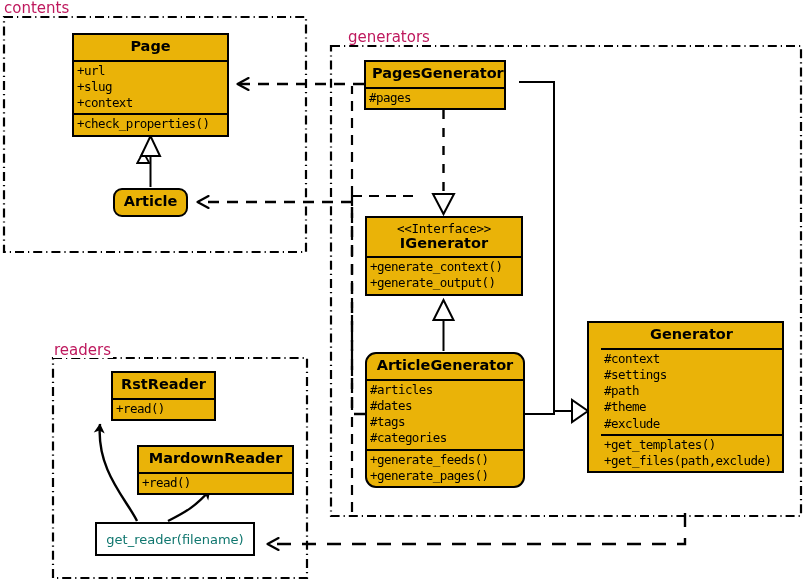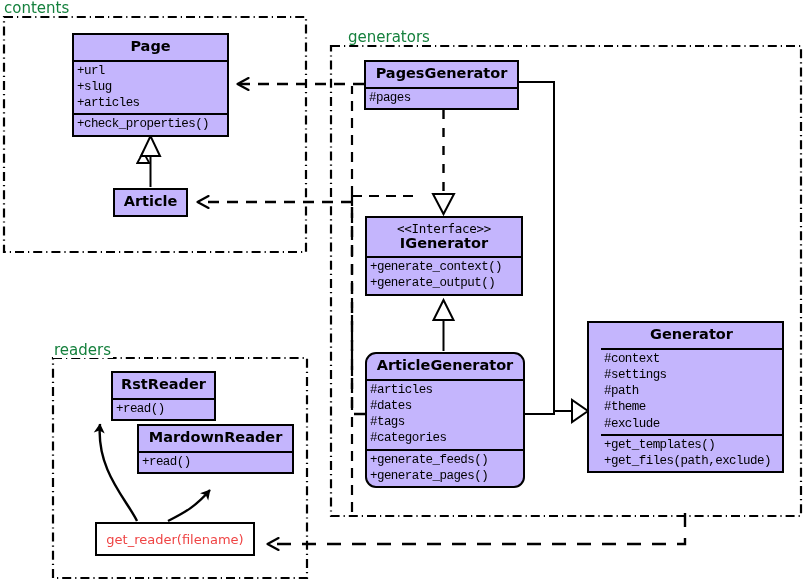--- a/index.html
+++ b/index.html
@@ -22,21 +22,21 @@
     top: 0;
     width: 803px;
     height: 579px;
     pointer-events: none;
   }
   
   .uml-box {
     position: absolute;
     box-sizing: border-box;
     border: 2px solid #000;
-    background: #c4b5fd;
+    background: #eab308;
     z-index: 5;
   }
   .uml-name {
     box-sizing: border-box;
     text-align: center;
     font-weight: bold;
     font-size: 14.5px;
     font-family: "DejaVu Sans", sans-serif;
     padding: 4px 6px 5px 6px;
     line-height: 1.08;
@@ -53,43 +53,43 @@
     box-sizing: border-box;
     border-top: 2px solid #000;
     padding: 1px 3px 2px 3px;
     font-family: "DejaVu Sans Mono", monospace;
     font-size: 12.5px;
     line-height: 1.30;
     color: #000;
     letter-spacing: -0.55px;
     white-space: nowrap;
   }
-  .uml-section div { white-space: nowrap; font-family: Liberation Mono, monospace; }
+  .uml-section div { white-space: nowrap; }
 
   
   .plain-box {
     position: absolute;
     box-sizing: border-box;
     border: 2px solid #000;
     background: #ffffff;
     z-index: 5;
     display: flex;
     align-items: center;
     justify-content: center;
     font-family: "DejaVu Sans", sans-serif;
     font-size: 13px;
-    color: #ef4444;
+    color: #0f766e;
   }
 
   
   .pkg-label {
     position: absolute;
     font-family: "DejaVu Sans", sans-serif;
     font-size: 15px;
-    color: #15803d;
+    color: #be185d;
     background: #ffffff;
     z-index: 6;
     padding: 0 2px 0 1px;
     line-height: 1;
   }
 </style>
 </head>
 <body>
 
 <div id="canvas">
@@ -146,32 +146,32 @@
 
   <div class="pkg-label" style="left:3px; top:1px;">contents</div>
   <div class="pkg-label" style="left:347px; top:30px;">generators</div>
   <div class="pkg-label" style="left:53px; top:343px;">readers</div>
 
   <div class="uml-box" style="left:72px; top:33px; width:157px;">
     <div class="uml-name">Page</div>
     <div class="uml-section">
       <div>+url</div>
       <div>+slug</div>
-      <div>+articles</div>
+      <div>+context</div>
     </div>
     <div class="uml-section">
       <div>+check_properties()</div>
     </div>
   </div>
 
-  <div class="uml-box" style="left:113px; top:188px; width:75px;">
+  <div class="uml-box" style="left:113px; top:188px; width:75px;border-radius:9px;">
     <div class="uml-name">Article</div>
   </div>
 
-  <div class="uml-box" style="left:364px; top:60px; width:155px;">
+  <div class="uml-box" style="left:364px; top:60px; width:142px;">
     <div class="uml-name">PagesGenerator</div>
     <div class="uml-section">
       <div>#pages</div>
     </div>
   </div>
 
   <div class="uml-box" style="left:365px; top:216px; width:158px;">
     <div class="uml-name">
       <span class="uml-stereo">&lt;&lt;Interface&gt;&gt;</span>
       <span>IGenerator</span>
@@ -211,21 +211,21 @@
     </div>
   </div>
 
   <div class="uml-box" style="left:75px; top:371px; width:105px;margin-left:36px;">
     <div class="uml-name">RstReader</div>
     <div class="uml-section">
       <div>+read()</div>
     </div>
   </div>
 
-  <div class="uml-box" style="left:137px; top:424px; width:157px;">
+  <div class="uml-box" style="left:137px; top:445px; width:157px;">
     <div class="uml-name">MardownReader</div>
     <div class="uml-section">
       <div>+read()</div>
     </div>
   </div>
 
   <div class="plain-box" style="left:95px; top:522px; width:160px; height:34px;">
     <span>get_reader(filename)</span>
   </div>
 

